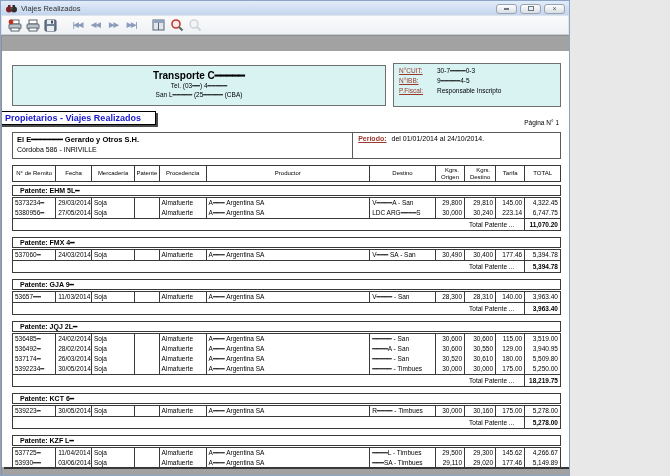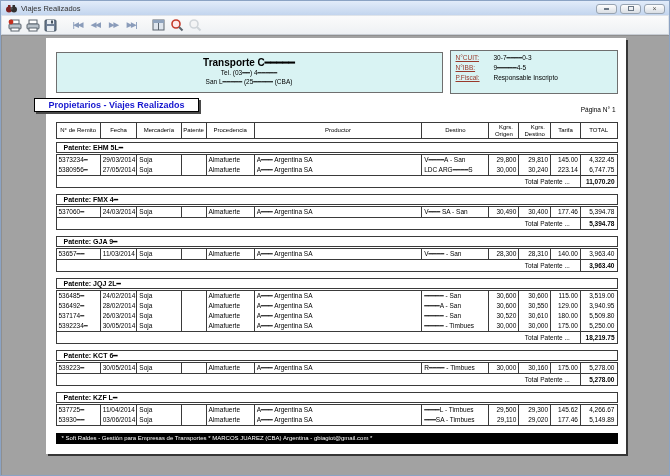--- a/index.html
+++ b/index.html
@@ -2,21 +2,21 @@
 <html><head>
 <meta charset="utf-8">
 <style>
   * { box-sizing: border-box; margin: 0; padding: 0; }
   body {
     font-family: "Liberation Sans", sans-serif;
     background: #e8e8e8;
     width: 670px; height: 476px; overflow: hidden;
   }
   .window {
-    width: 670px; height: 476px;
+    width: 570px; height: 476px;
     border: 1px solid #8ba3c4;
     background: #c9d9f0;
     display: flex; flex-direction: column;
   }
   
   .titlebar {
     height: 14px; display: flex; align-items: center;
     padding: 1px 4px 0 5px;
     background: linear-gradient(#e2ecfa, #c3d5ee);
     font-size: 7.5px; color: #333;
@@ -43,21 +43,21 @@
     min-width: 17px; height: 17px; border: none; background: transparent;
     display: flex; align-items: center; justify-content: center; cursor: default; padding: 0 1px;
   }
   .tbtn svg { display: block; }
   .nav-glyph { font-size: 7px; color: #8a9cba; letter-spacing: -1px; font-weight: bold; }
   .tb-gap { width: 8px; }
   .disabled { opacity: .4; }
   
   .preview {
     flex: 1; background: #a2a2a2; overflow: hidden;
-    padding-top: 2px; display: flex; justify-content: center;
+    padding-top: 15px; display: flex; justify-content: center;
     border-left: 1px solid #8f8f8f; border-top: 1px solid #8f8f8f;
   }
   .page {
     width: 580px; height: 416px; background: #fff;
     box-shadow: 2px 2px 0 0 #363636;
     padding: 14px 8px 0 10px;
     font-size: 6.5px; color: #000; position: relative;
   }
   
   .hdr-row { display: flex; gap: 7px; }
@@ -237,20 +237,29 @@
             <span class="fvalue">Responsable Inscripto</span>
           </div>
         </div>
       </div>
 
       <div class="title-strip">
         <span class="report-title">Propietarios - Viajes Realizados</span>
         <span class="page-num">Página N° 1</span>
       </div>
 
+      <div class="owner-box">
+        <div class="owner-cell">
+          <div class="owner-name">El E━━━━━━━ Gerardo y Otros S.H.</div>
+          <div class="owner-addr">Córdoba 586 - INRIVILLE</div>
+        </div>
+        <div class="period-cell">
+          <span class="period-label">Período:</span><span>del 01/01/2014 al 24/10/2014.</span>
+        </div>
+      </div>
 
       <div class="rpt">
         <div class="row thead-row" id="table-header-row">
             <div class="hcell c0">N° de Remito</div>
             <div class="hcell c1">Fecha</div>
             <div class="hcell c2">Mercadería</div>
             <div class="hcell c3">Patente</div>
             <div class="hcell c4">Procedencia</div>
             <div class="hcell c5">Productor</div>
             <div class="hcell c6">Destino</div>

